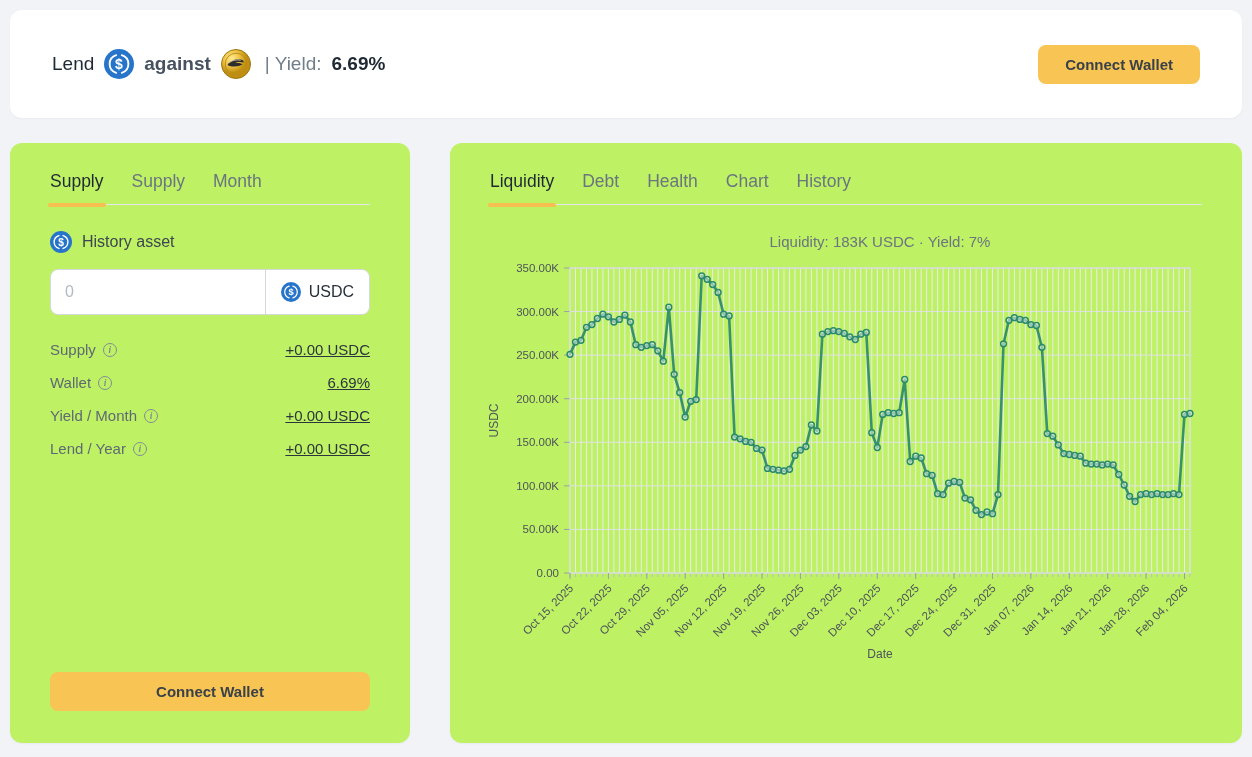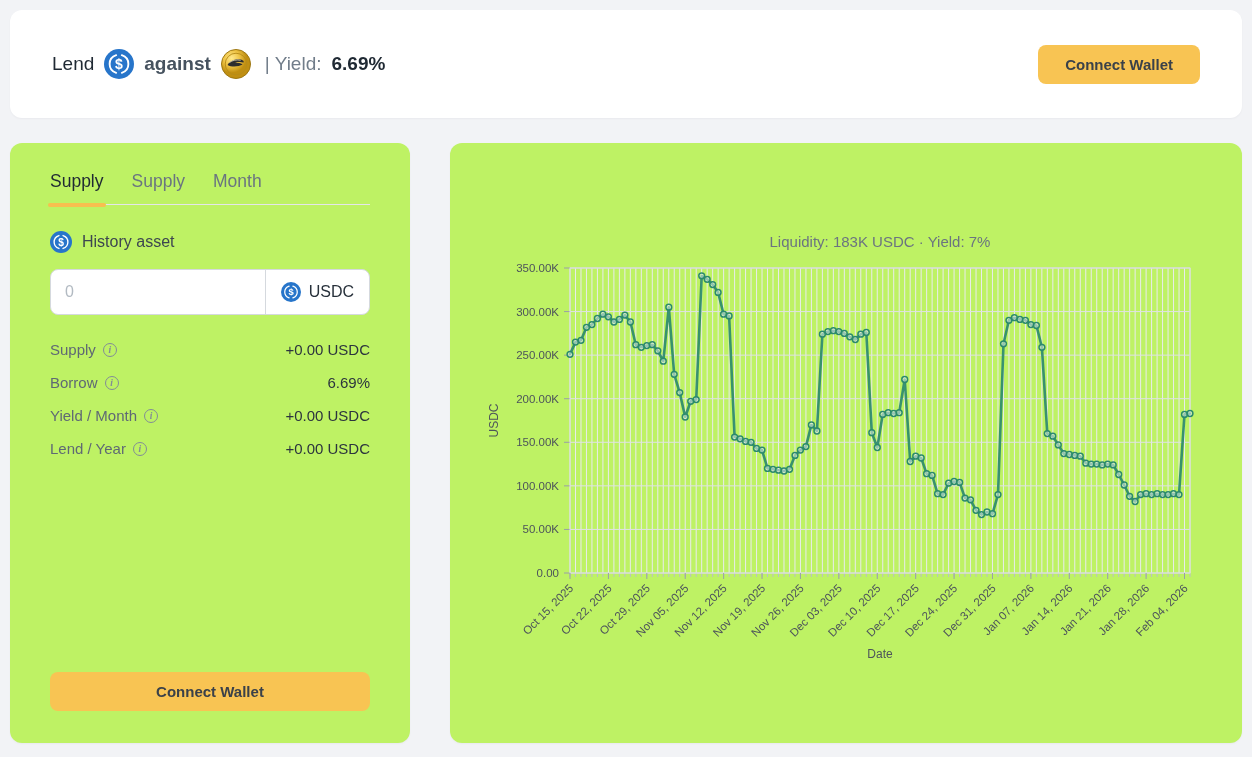--- a/index.html
+++ b/index.html
@@ -42,21 +42,21 @@
   .token-suffix{display:flex;align-items:center;gap:8px;padding:0 15px;border-left:1px solid #d5d9de;
     font-size:16px;color:#28313b;}
   .token-suffix .coin{width:20px;height:20px;}
 
   .stats{margin-top:26px;display:flex;flex-direction:column;gap:16px;}
   .srow{display:flex;align-items:center;justify-content:space-between;font-size:15px;}
   .slabel{display:flex;align-items:center;gap:7px;color:#5f6974;}
   .info{width:14px;height:14px;border:1.2px solid #828c97;border-radius:50%;display:inline-flex;
     align-items:center;justify-content:center;font-size:9.5px;color:#828c97;cursor:pointer;}
   .info::before{content:"i";font-family:"Liberation Serif",serif;font-style:italic;font-weight:700;}
-  .sval{color:#2c343e;}
+  .sval{color:#2c343e;text-decoration:underline;}
 
   .btn-bottom{margin-top:auto;width:100%;}
 
   #liquidity-chart{position:absolute;left:0;top:60px;width:792px;height:540px;}
 </style>
 </head>
 <body>
 
 <header class="topbar">
   <div class="pair">
@@ -130,21 +130,21 @@
     <div class="stats">
       <div class="srow">
         <span class="slabel">
             <span>Supply</span>
             <span class="info"></span>
           </span>
         <span class="sval">+0.00 USDC</span>
       </div>
       <div class="srow">
         <span class="slabel">
-            <span>Borrow</span>
+            <span>Wallet</span>
             <span class="info"></span>
           </span>
         <span class="sval">6.69%</span>
       </div>
       <div class="srow">
         <span class="slabel">
             <span>Yield / Month</span>
             <span class="info"></span>
           </span>
         <span class="sval">+0.00 USDC</span>
@@ -155,20 +155,27 @@
             <span class="info"></span>
           </span>
         <span class="sval">+0.00 USDC</span>
       </div>
     </div>
 
     <button class="btn-amber btn-bottom">Connect Wallet</button>
   </section>
 
   <section class="card card-right">
+    <div class="tabs">
+      <span class="tab active">Liquidity</span>
+      <span class="tab">Debt</span>
+      <span class="tab">Health</span>
+      <span class="tab">Chart</span>
+      <span class="tab">History</span>
+    </div>
     <svg id="liquidity-chart" viewBox="0 0 792 540">
         <line x1="120" y1="65" x2="120" y2="370" stroke="#e9ebed" stroke-width="1"></line>
         <line x1="120" y1="370" x2="120" y2="374" stroke="#b9bfc5" stroke-width="1"></line>
         <line x1="125.48672566371681" y1="65" x2="125.48672566371681" y2="370" stroke="#e9ebed" stroke-width="1"></line>
         <line x1="125.48672566371681" y1="370" x2="125.48672566371681" y2="374" stroke="#b9bfc5" stroke-width="1"></line>
         <line x1="130.97345132743362" y1="65" x2="130.97345132743362" y2="370" stroke="#e9ebed" stroke-width="1"></line>
         <line x1="130.97345132743362" y1="370" x2="130.97345132743362" y2="374" stroke="#b9bfc5" stroke-width="1"></line>
         <line x1="136.46017699115043" y1="65" x2="136.46017699115043" y2="370" stroke="#e9ebed" stroke-width="1"></line>
         <line x1="136.46017699115043" y1="370" x2="136.46017699115043" y2="374" stroke="#b9bfc5" stroke-width="1"></line>
         <line x1="141.94690265486724" y1="65" x2="141.94690265486724" y2="370" stroke="#e9ebed" stroke-width="1"></line>

